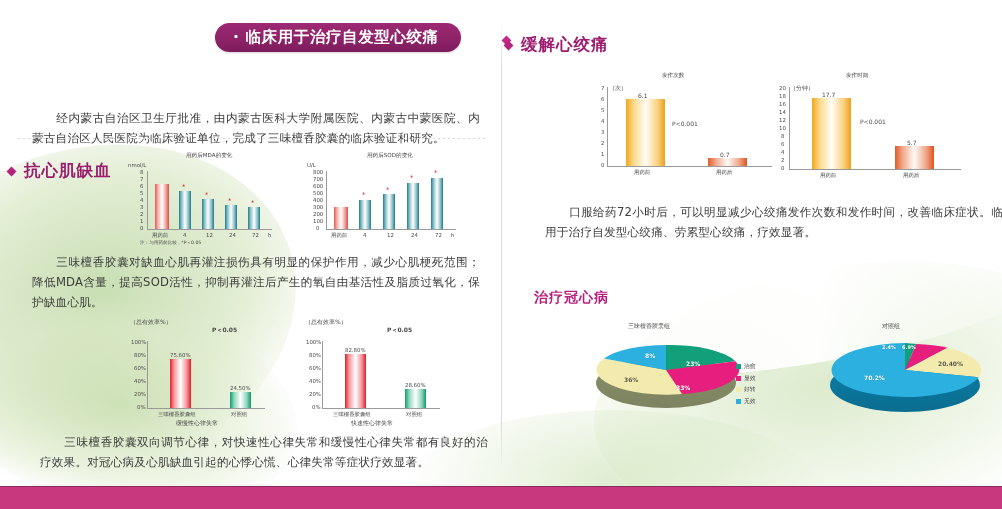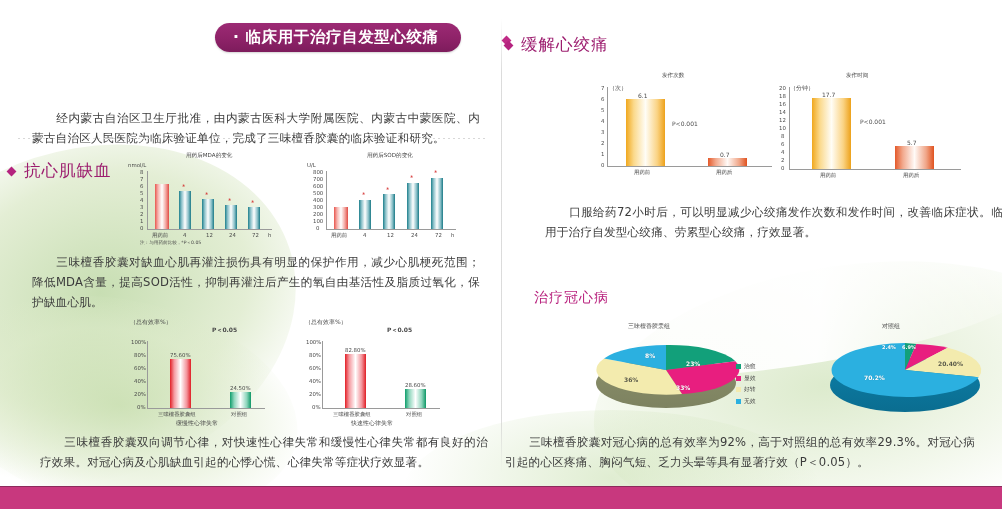--- a/index.html
+++ b/index.html
@@ -68,21 +68,21 @@
   
   .para{
     position:absolute;color:#3b3b3b;font-size:11.6px;line-height:20px;
     letter-spacing:.2px;text-align:justify;
   }
   .para .ind{display:inline-block;width:24px;}
 
   
   .sec-head{
     position:absolute;display:flex;align-items:center;gap:9px;
-    color:#9c1c6e;font-weight:normal;text-align:right;
+    color:#9c1c6e;font-weight:bold;text-align:right;
   }
   .sec-head .dia{width:7px;height:7px;background:#b4237f;transform:rotate(45deg);flex:0 0 auto;}
   .sec-head .lbl{font-size:16.5px;letter-spacing:1px;}
   .sec-head.pinkplain .lbl{color:#b8207d;}
 
   
   .ct{position:absolute;font-size:5.4px;color:#4a4a4a;white-space:nowrap;}
   .ct.t6{font-size:6px;}
   .ct.t7{font-size:6.6px;}
   .ct.red{color:#d32b2b;}
@@ -376,20 +376,17 @@
 
         <path d="M 0 0 L 73.7 7.3 A 75 27 0 1 1 0 -27 Z" fill="#2bb0e0"></path>
       </g>
     </svg>
     <div class="pie-label" style="left:62px;top:22px;font-size:5px;">2.4%</div>
     <div class="pie-label" style="left:82px;top:22px;font-size:5px;">6.9%</div>
     <div class="pie-label dark" style="left:118px;top:38px;">20.40%</div>
     <div class="pie-label" style="left:44px;top:52px;">70.2%</div>
   </div>
 
-  <div class="para" style="left:505px;top:432px;width:470px;">
-    <span class="ind"></span><span>三味檀香胶囊对冠心病的总有效率为92%，高于对照组的总有效率29.3%。对冠心病引起的心区疼痛、胸闷气短、乏力头晕等具有显著疗效（P＜0.05）。</span>
-  </div>
 
   <div class="bottom-bar-line"></div>
   <div class="bottom-bar"></div>
 
 </div>
 
 </body></html>

